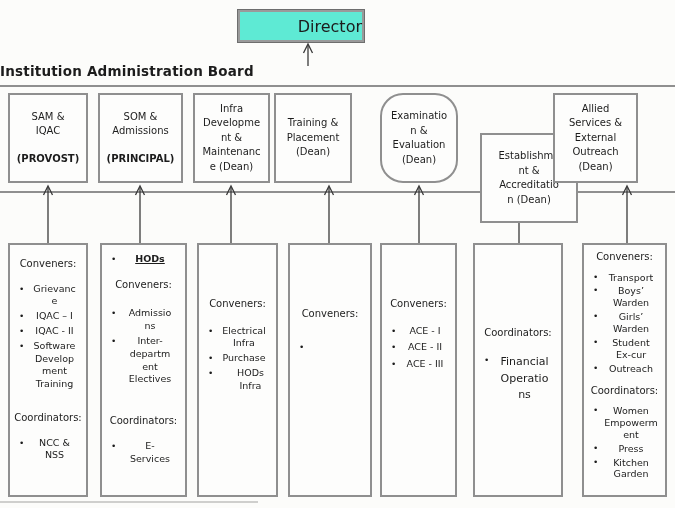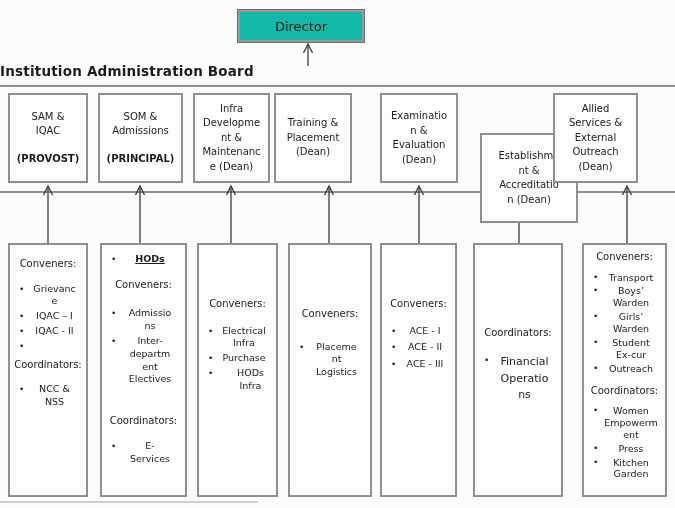--- a/index.html
+++ b/index.html
@@ -1,20 +1,20 @@
 <!DOCTYPE html>
 <html><head>
 <meta charset="utf-8">
 <style>
   html,body {margin:0; padding:0; background:#e9e9e9; font-family:"DejaVu Sans", sans-serif;}
   .canvas {position:relative; width:675px; height:508px; background:#fcfcfa; overflow:hidden; color:#1c1c1c;}
 
   .director-box {position:absolute; left:238px; top:10px; width:122px; height:28px;
-    border:2px solid #9a9a9a; outline:1px solid #6e6e6e; background:#14b8a6;
-    display:flex; align-items:center; justify-content:center; font-size:13px;}
+    border:2px solid #9a9a9a; outline:1px solid #6e6e6e; background:#5eead4;
+    display:flex; align-items:center; justify-content:flex-end; font-size:16px;}
 
   .board-title {position:absolute; top:63px; left:0; width:646px; text-align:left;
     font-weight:bold; font-size:13.5px; letter-spacing:.2px;}
 
   .hr {position:absolute; left:0; width:675px; height:0; border-top:2px solid #8f8f8f;}
   .hr-title {top:85px;}
   .hr-band {top:191px;}
   .hr-bottom {top:501px; width:258px; border-top:2px solid #cfcfcd;}
 
   .connectors {position:absolute; left:0; top:0; pointer-events:none;}
@@ -95,21 +95,21 @@
 Developme
 nt &amp;
 Maintenanc
 e (Dean)</div>
   </div>
   <div class="dept-box" style="left:274px;width:78px;">
     <div class="dept-title">Training &amp;
 Placement
 (Dean)</div>
   </div>
-  <div class="dept-box" style="left:380px;width:78px;">
+  <div class="dept-box" style="left:380px;width:78px;border-radius:23px;">
     <div class="dept-title">Examinatio
 n &amp;
 Evaluation
 (Dean)</div>
   </div>
   <div class="dept-box" style="left:480px;width:98px;margin-top:40px;">
     <div class="dept-title">Establishme
 nt &amp;
 Accreditatio
 n (Dean)</div>
@@ -122,21 +122,24 @@
 (Dean)</div>
   </div>
 
   <div class="unit-box u1" style="left:8px;width:80px;">
     <div class="sec-heading h1">Conveners:</div>
     <div class="list1">
       <div class="item"><span class="bullet">•</span><span class="item-text">Grievanc
 e</span></div>
       <div class="item"><span class="bullet">•</span><span class="item-text">IQAC – I</span></div>
       <div class="item"><span class="bullet">•</span><span class="item-text">IQAC - II</span></div>
-      <div class="item"><span class="bullet">•</span></div>
+      <div class="item"><span class="bullet">•</span><span class="item-text">Software
+Develop
+ment
+Training</span></div>
     </div>
     <div class="sec-heading h2">Coordinators:</div>
     <div class="list2">
       <div class="item"><span class="bullet">•</span><span class="item-text">NCC &amp;
 NSS</span></div>
     </div>
   </div>
 
   <div class="unit-box u2" style="left:100px;width:87px;">
     <div class="item pre-item"><span class="bullet">•</span><span class="item-text">HODs</span></div>
@@ -163,23 +166,21 @@
 Infra</span></div>
       <div class="item"><span class="bullet">•</span><span class="item-text">Purchase</span></div>
       <div class="item"><span class="bullet">•</span><span class="item-text">HODs
 Infra</span></div>
     </div>
   </div>
 
   <div class="unit-box u4" style="left:288px;width:84px;">
     <div class="sec-heading h1">Conveners:</div>
     <div class="list1">
-      <div class="item"><span class="bullet">•</span><span class="item-text">Placeme
-nt
-Logistics</span></div>
+      <div class="item"><span class="bullet">•</span></div>
     </div>
   </div>
 
   <div class="unit-box u5" style="left:380px;width:77px;">
     <div class="sec-heading h1">Conveners:</div>
     <div class="list1">
       <div class="item"><span class="bullet">•</span><span class="item-text">ACE - I</span></div>
       <div class="item"><span class="bullet">•</span><span class="item-text">ACE - II</span></div>
       <div class="item"><span class="bullet">•</span><span class="item-text">ACE - III</span></div>
     </div>

